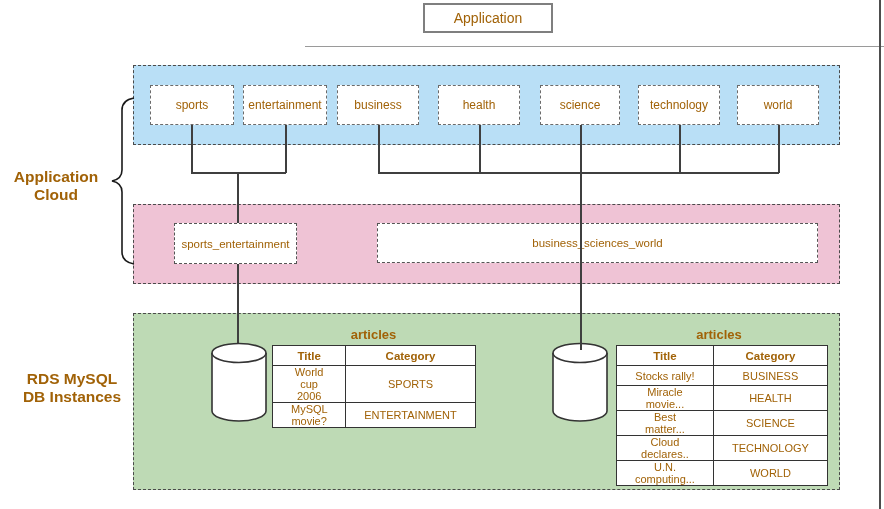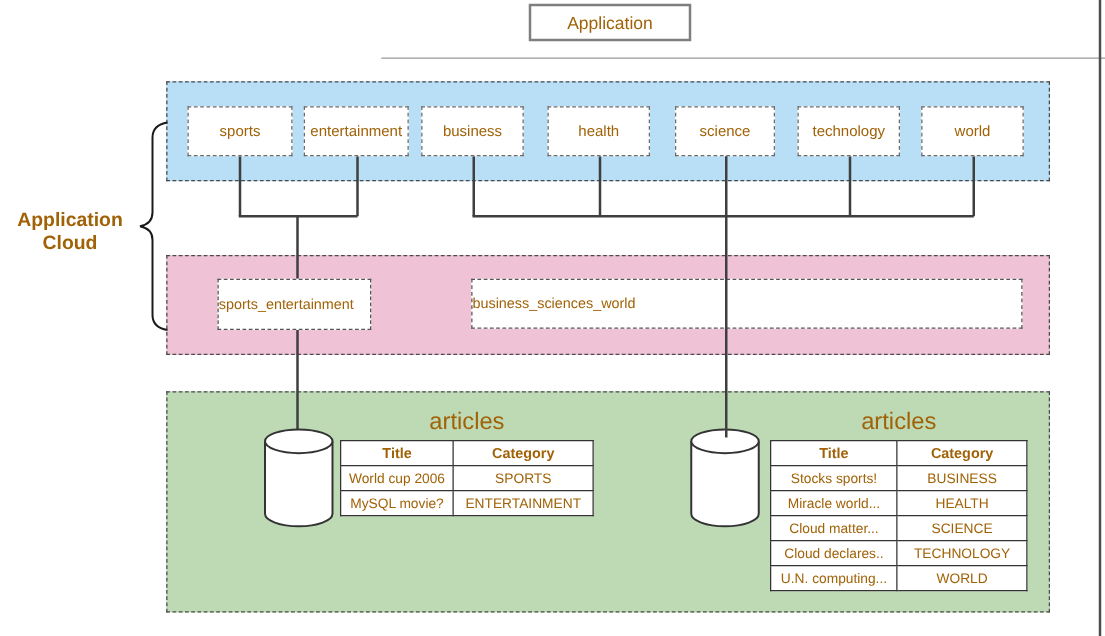--- a/index.html
+++ b/index.html
@@ -10,43 +10,43 @@
   #band-dbshards{left:133px;top:204px;width:707px;height:80px;}
   #band-rds{left:133px;top:313px;width:707px;height:177px;}
   .shard-box{position:absolute;top:85px;height:40px;background:#fff;border:1px dashed #6b6b6b;
              box-sizing:border-box;display:flex;align-items:center;justify-content:center;
              font-size:12px;z-index:3;}
   #shard-0{left:150px;width:84px;} #shard-1{left:243px;width:84px;}
   #shard-2{left:337px;width:82px;} #shard-3{left:438px;width:82px;}
   #shard-4{left:540px;width:80px;} #shard-5{left:638px;width:82px;}
   #shard-6{left:737px;width:82px;}
   .dbshard-box{position:absolute;background:#fff;border:1px dashed #555;box-sizing:border-box;
-               display:flex;align-items:center;font-size:11.5px;z-index:3;}
+               display:flex;align-items:center;justify-content:center;font-size:11.5px;z-index:3;}
   #dbshard-left{left:174px;top:223px;width:123px;height:41px;}
   #dbshard-right{left:377px;top:223px;width:441px;height:40px;}
   #app-box{position:absolute;left:423px;top:3px;width:130px;height:30px;background:#fff;
            border:2px solid #7f7f7f;box-sizing:border-box;display:flex;align-items:center;
            justify-content:center;font-size:14px;z-index:3;}
   .vline,.hline{position:absolute;background:#3f3f3f;z-index:2;}
   .vline{width:1.5px;} .hline{height:1.5px;}
   .vline.over{z-index:4;}
   .side-label{position:absolute;font-weight:bold;font-size:15.5px;text-align:center;
               line-height:18px;z-index:3;}
   #label-shards{left:2px;top:168px;width:108px;}
   #label-rds{left:8px;top:370px;width:128px;}
   #brace{position:absolute;left:104px;top:92px;z-index:3;}
   .cyl{position:absolute;z-index:3;}
   #cyl-left{left:210px;top:342px;} #cyl-right{left:551px;top:342px;}
   .table-wrap{position:absolute;z-index:3;}
   #table-left{left:272px;top:327px;width:203px;}
   #table-right{left:616px;top:327px;width:206px;}
-  .table-title{font-weight:normal;font-size:19px;text-align:center;margin-bottom:3px;}
+  .table-title{font-weight:bold;font-size:13px;text-align:center;margin-bottom:3px;}
   table.articles{border-collapse:collapse;background:#fff;width:100%;}
   table.articles th,table.articles td{border:1px solid #333;text-align:center;
-        font-size:11px;height:20px;padding:0 2px;box-sizing:border-box;}
+        font-size:11px;height:20px;padding:0 18px;box-sizing:border-box;}
   table.articles th{font-weight:bold;font-size:11.5px;}
   #table-left col.c1{width:91px;} #table-left col.c2{width:112px;}
   #table-right col.c1{width:102px;} #table-right col.c2{width:104px;}
   #top-divider{position:absolute;left:305px;top:46px;width:579px;height:1px;background:#9a9a9a;z-index:0;}
   #screen-edge{position:absolute;left:879px;top:0;width:2px;height:509px;background:#4d4d4d;z-index:5;}
 </style>
 </head>
 <body>
 
 <div id="stage">
@@ -105,20 +105,22 @@
     </div>
 
   <div id="label-shards" class="side-label">
     <div>Application</div>
     <div>Cloud</div>
   </div>
   <svg id="brace" width="34" height="178" viewBox="0 0 34 178">
     <path d="M30,6 Q18,8 18,18 L18,78 Q18,87 8,89 Q18,91 18,100 L18,160 Q18,170 30,172" fill="none" stroke="#1a1a1a" stroke-width="1.6"></path>
   </svg>
   <div id="label-rds" class="side-label">
+    <div>RDS MySQL</div>
+    <div>DB Instances</div>
   </div>
 
   <svg id="cyl-left" class="cyl" width="58" height="82" viewBox="0 0 58 82">
     <path d="M2,11 L2,69 A27,10 0 0 0 56,69 L56,11" fill="#fff" stroke="#333" stroke-width="1.6"></path>
     <ellipse cx="29" cy="11" rx="27" ry="9.5" fill="#fff" stroke="#333" stroke-width="1.6"></ellipse>
   </svg>
   <svg id="cyl-right" class="cyl" width="58" height="82" viewBox="0 0 58 82">
     <path d="M2,11 L2,69 A27,10 0 0 0 56,69 L56,11" fill="#fff" stroke="#333" stroke-width="1.6"></path>
     <ellipse cx="29" cy="11" rx="27" ry="9.5" fill="#fff" stroke="#333" stroke-width="1.6"></ellipse>
   </svg>
@@ -153,29 +155,29 @@
       <colgroup>
           <col class="c1">
           <col class="c2">
         </colgroup>
       <tbody>
           <tr>
         <th>Title</th>
         <th>Category</th>
       </tr>
       <tr>
-        <td>Stocks sports!</td>
+        <td>Stocks rally!</td>
         <td>BUSINESS</td>
       </tr>
       <tr>
-        <td>Miracle world...</td>
+        <td>Miracle movie...</td>
         <td>HEALTH</td>
       </tr>
       <tr>
-        <td>Cloud matter...</td>
+        <td>Best matter...</td>
         <td>SCIENCE</td>
       </tr>
       <tr>
         <td>Cloud declares..</td>
         <td>TECHNOLOGY</td>
       </tr>
       <tr>
         <td>U.N. computing...</td>
         <td>WORLD</td>
       </tr>

